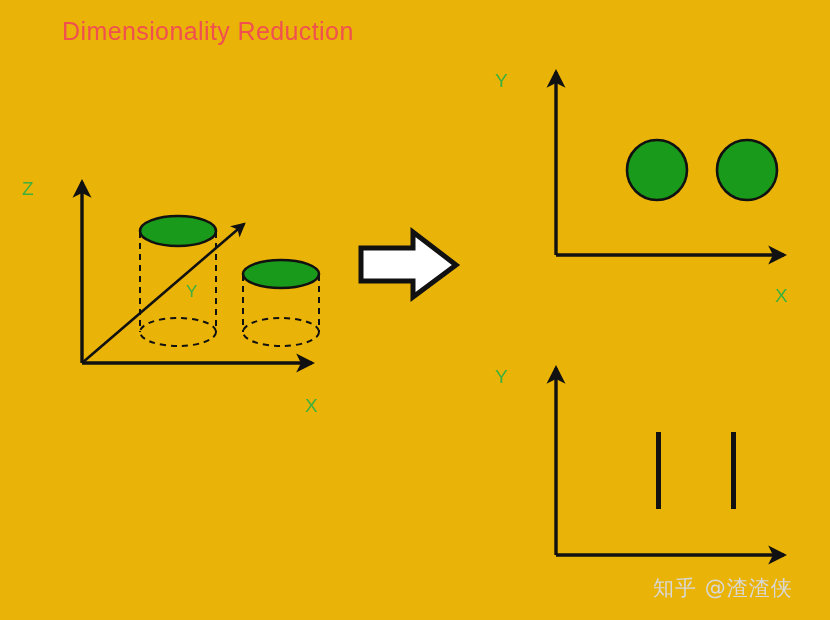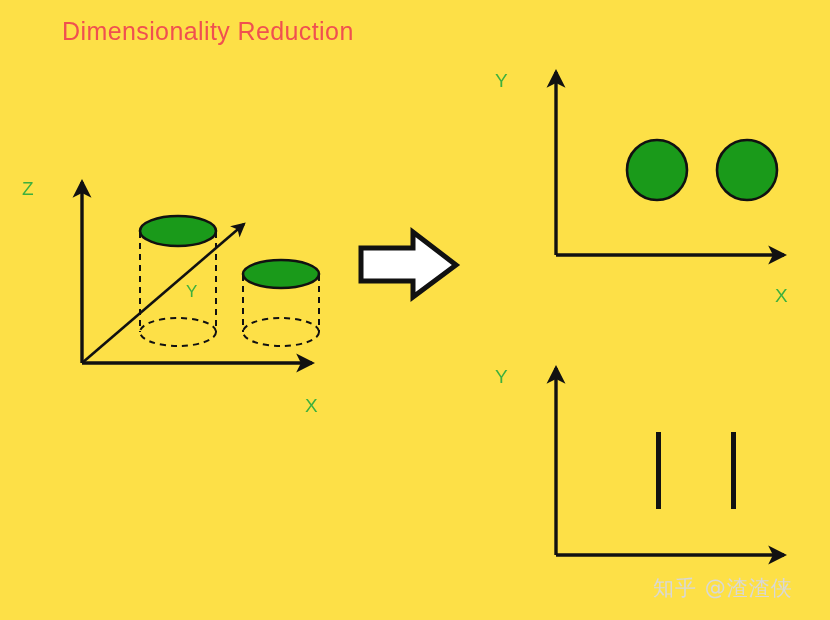--- a/index.html
+++ b/index.html
@@ -7,21 +7,21 @@
     padding: 0;
     background: #ffffff;
   }
   body {
     font-family: "Liberation Sans", sans-serif;
   }
   #canvas {
     position: relative;
     width: 830px;
     height: 620px;
-    background: #fde047;
+    background: #eab308;
     overflow: hidden;
   }
   #diagram-svg {
     position: absolute;
     top: 0;
     left: 0;
     width: 830px;
     height: 620px;
   }
   .title-text {

